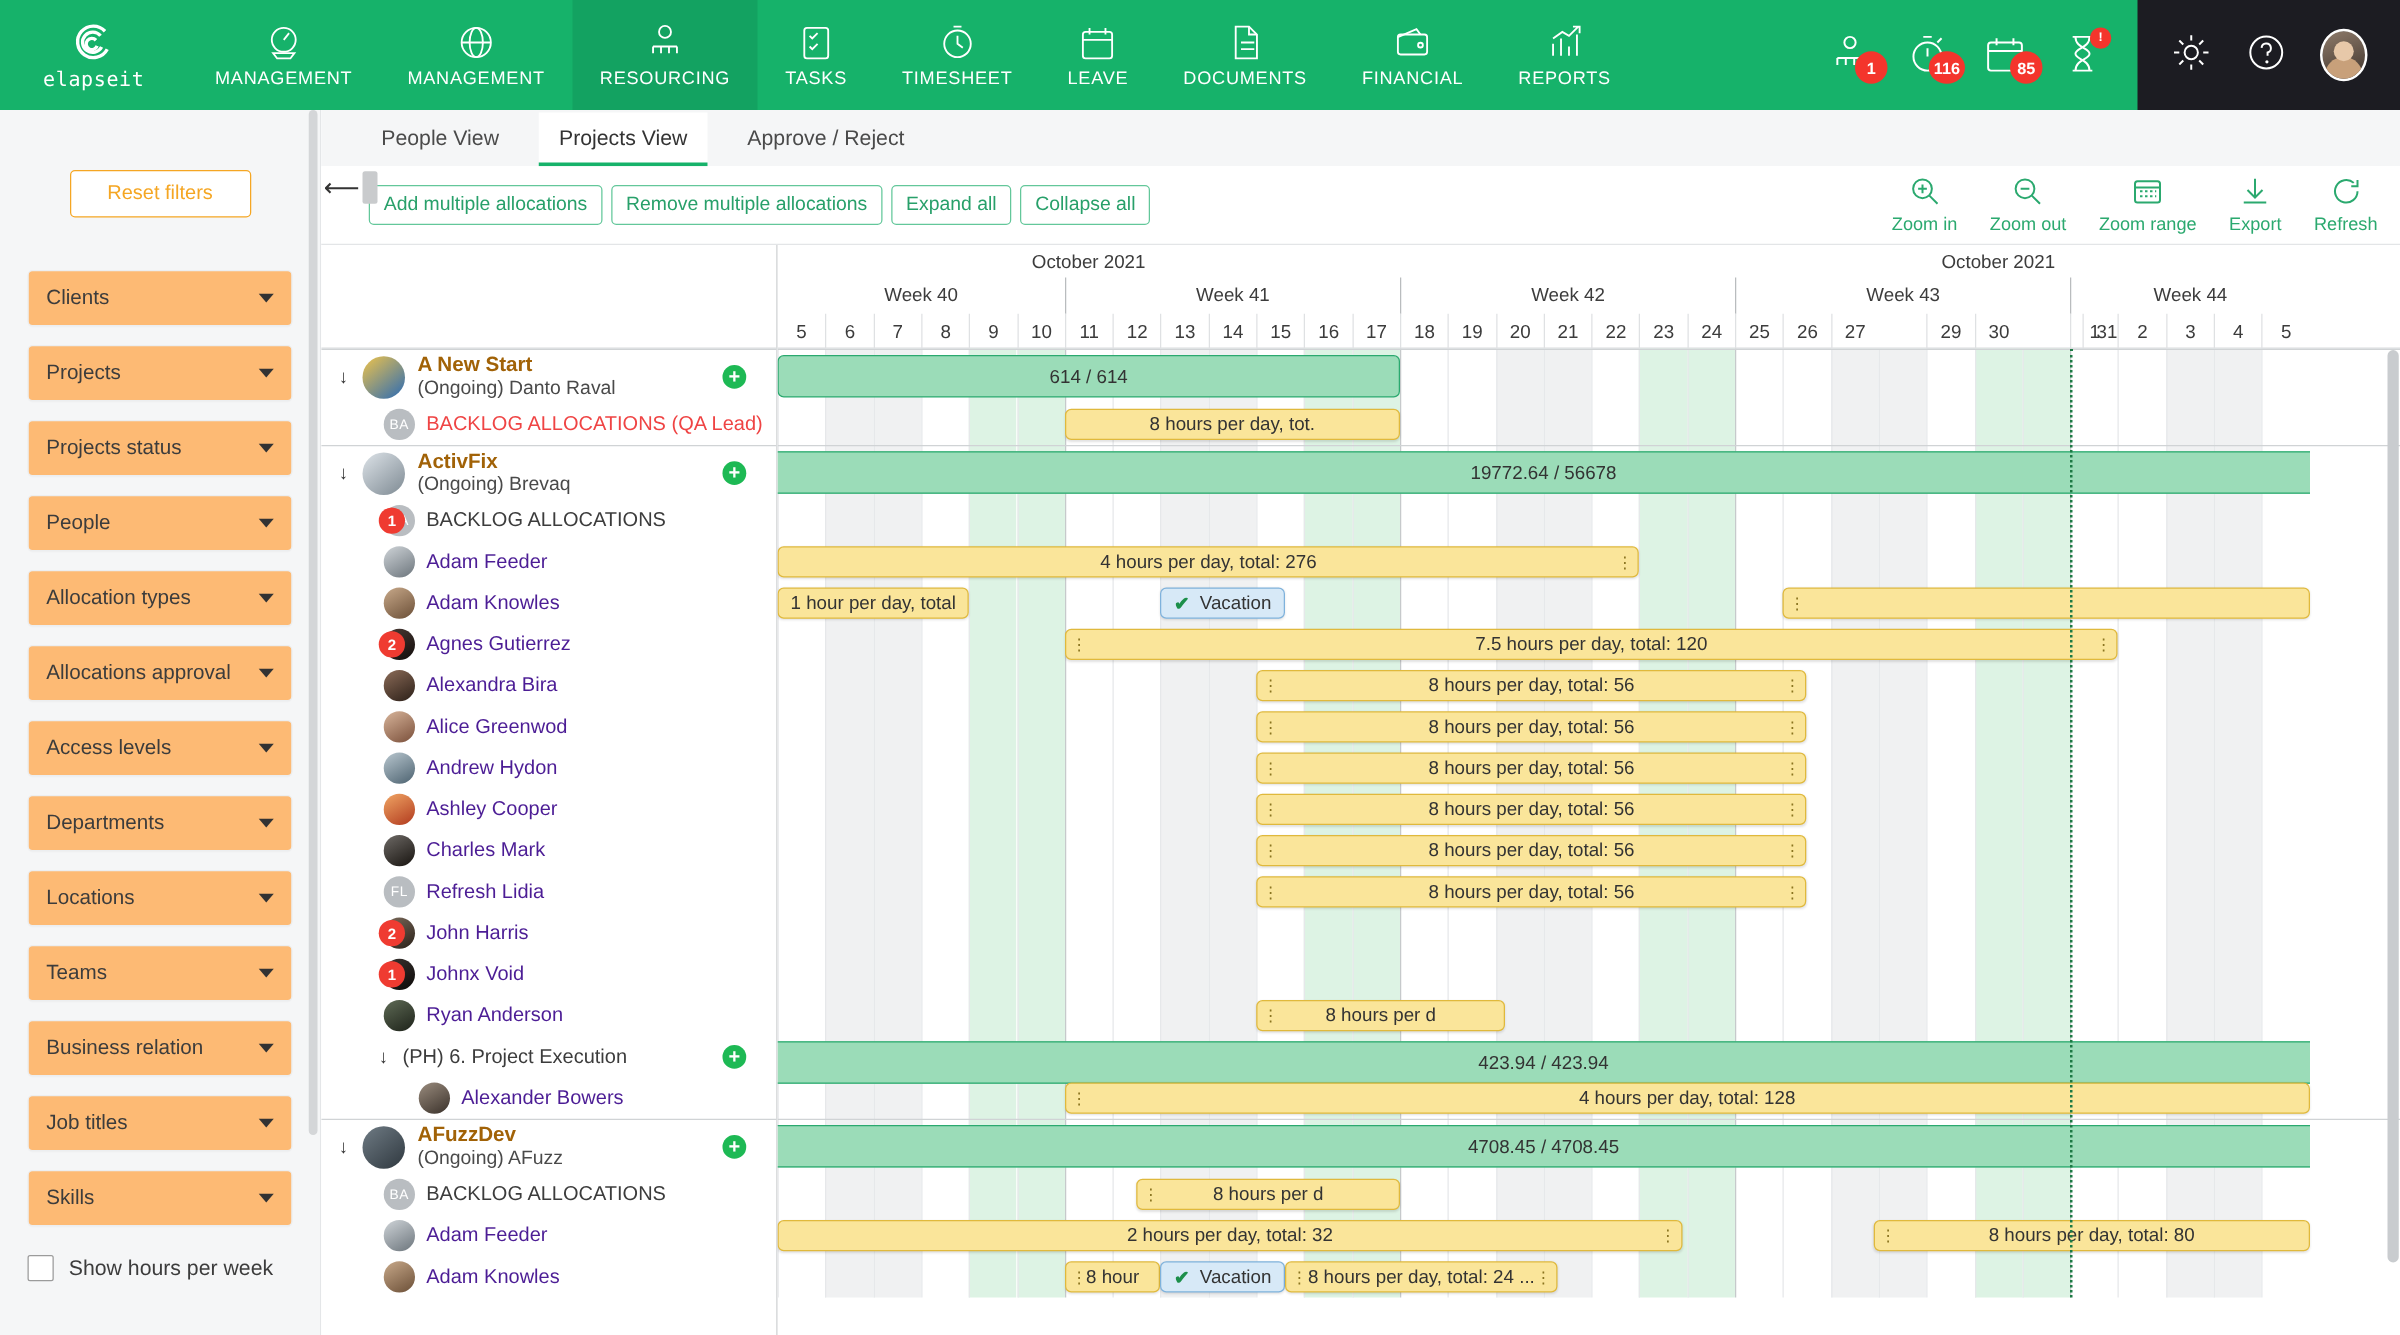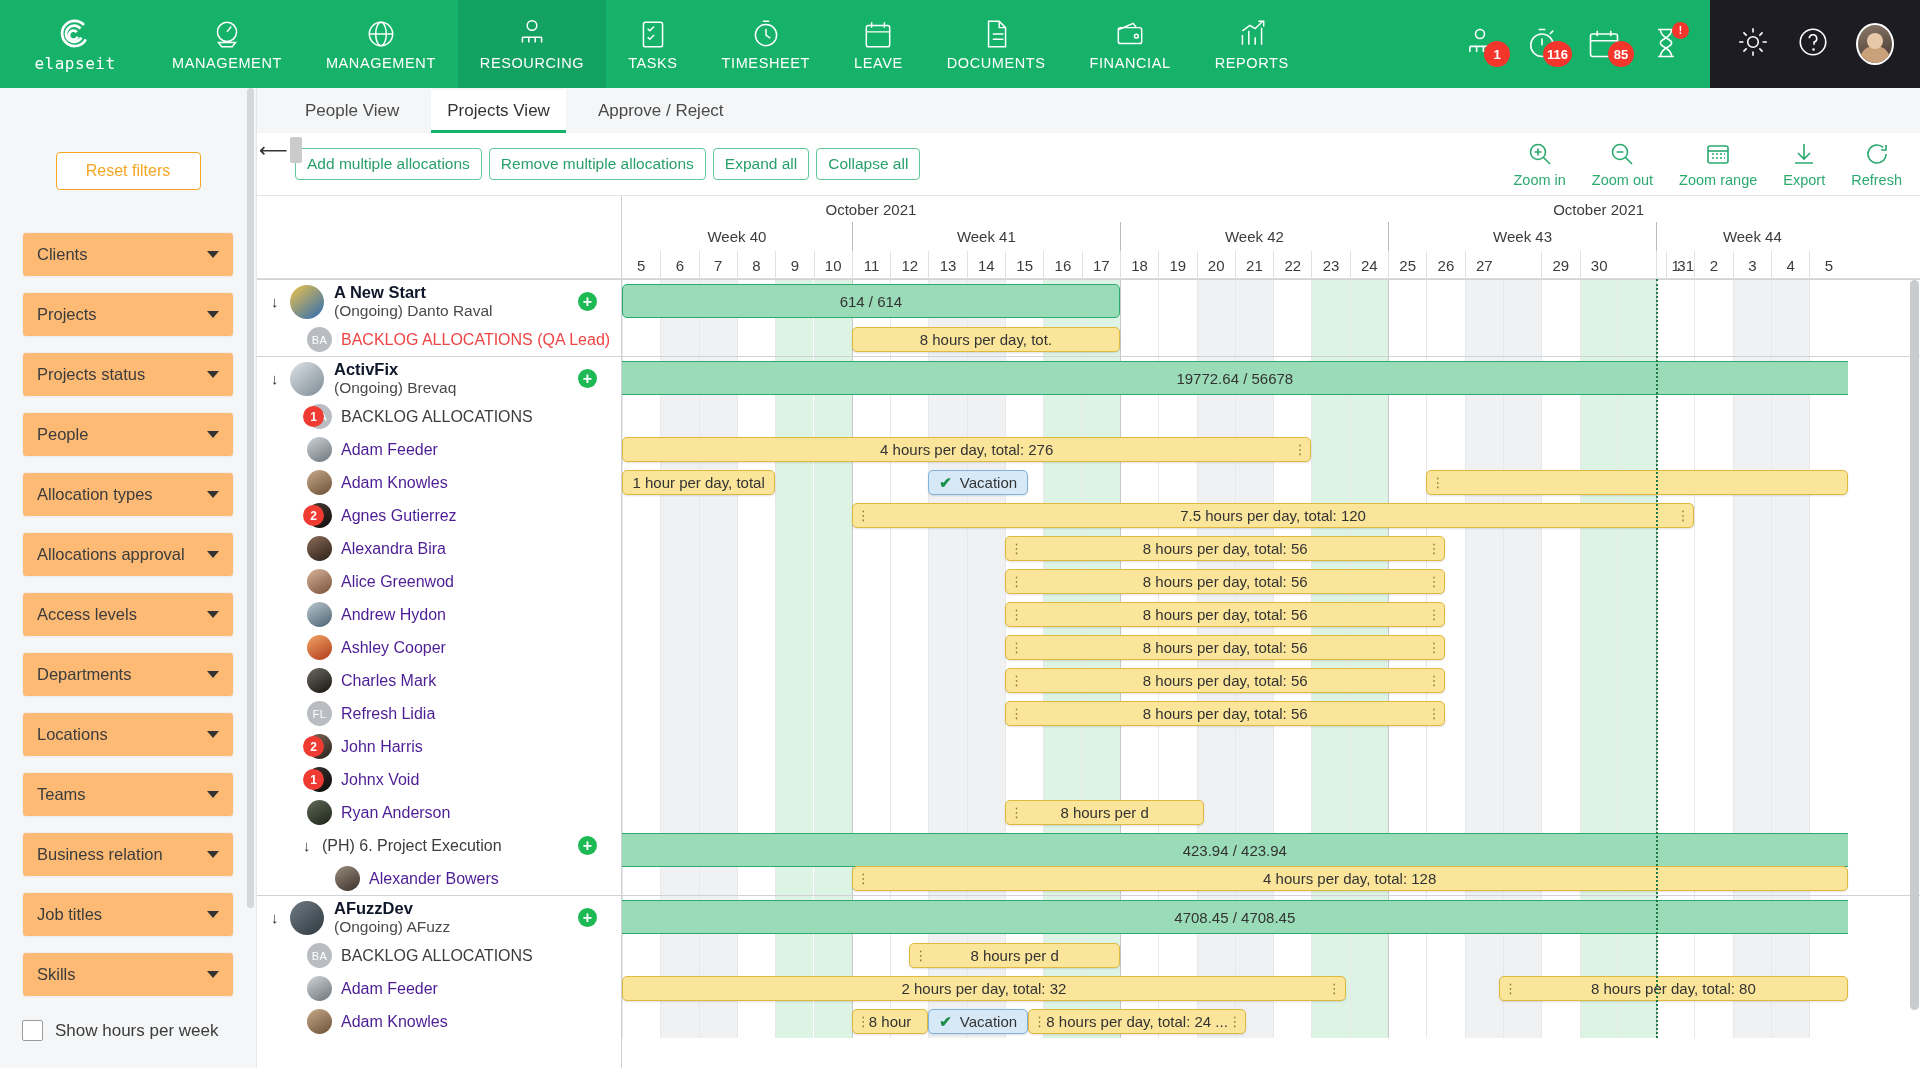--- a/index.html
+++ b/index.html
@@ -58,21 +58,21 @@
     width:16px;height:16px;border-radius:50%;background:#e7c8a9;}
   .avatar-top::before{content:'';position:absolute;left:50%;top:55%;transform:translateX(-50%);
     width:30px;height:24px;border-radius:14px 14px 0 0;background:#c8a07a;}
 
   
   .main { display: flex; width: 1920px; height: 980px; }
 
   
   .sidebar {
     width: 257px; background: #f5f6f7; height: 980px;
-    position: relative; padding-top: 46px; flex: none;
+    position: relative; padding-top: 30px; flex: none;
     border-right: 1px solid #e4e6e8;
   }
   .reset-btn {
     display: block; margin: 18px auto 0; width: 145px; height: 38px;
     border: 1px solid #f5a623; color: #f5a623; background: #fff;
     border-radius: 4px; font-size: 16px; cursor: pointer;
     font-family: "Liberation Sans", sans-serif;
   }
   .filters { margin-top: 42px; padding: 0 22px; }
   .filter {
@@ -163,21 +163,21 @@
   .nrow.sep { border-top: 1px solid #d0d3d5; }
   .arrow-down { font-size: 15px; color: #333; margin-right: 5px; width: 14px;}
   .pav {
     width: 34px; height: 34px; border-radius: 50%; flex: none; margin-right: 10px;
     background: linear-gradient(140deg,#9aa7b0,#5d6a72); overflow: hidden; position: relative;
   }
   .pav.ph1 { background: linear-gradient(140deg,#f0c44a,#2a6ab5); }
   .pav.ph2 { background: linear-gradient(140deg,#dde3e8,#7e8a93); }
   .pav.ph3 { background: linear-gradient(140deg,#6f7b84,#2f383f); }
   .pname-wrap { display: flex; flex-direction: column; line-height: 1.15; }
-  .pname { color: #0f172a; font-weight: bold; font-size: 16.5px; }
+  .pname { color: #a16207; font-weight: bold; font-size: 16.5px; }
   .psub { color: #4a4a4a; font-size: 15.5px; }
   .plus {
     position: absolute; right: 24px; width: 19px; height: 19px; border-radius: 50%;
     background: #1db954; color: #fff; display: flex; align-items: center;
     justify-content: center; font-size: 16px; line-height: 1; cursor: pointer;
     font-weight: bold;
   }
   .av {
     width: 25px; height: 25px; border-radius: 50%; flex: none; margin-right: 9px;
     overflow: hidden; position: relative;

